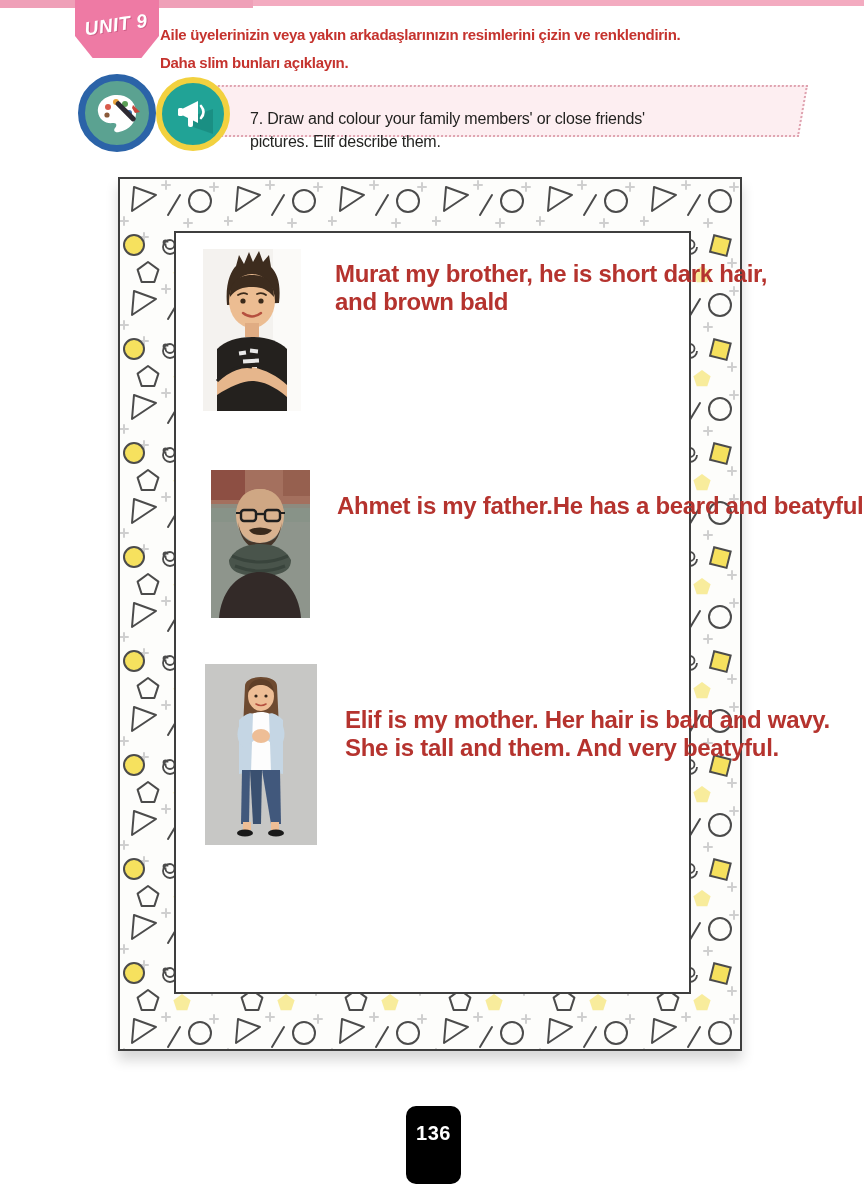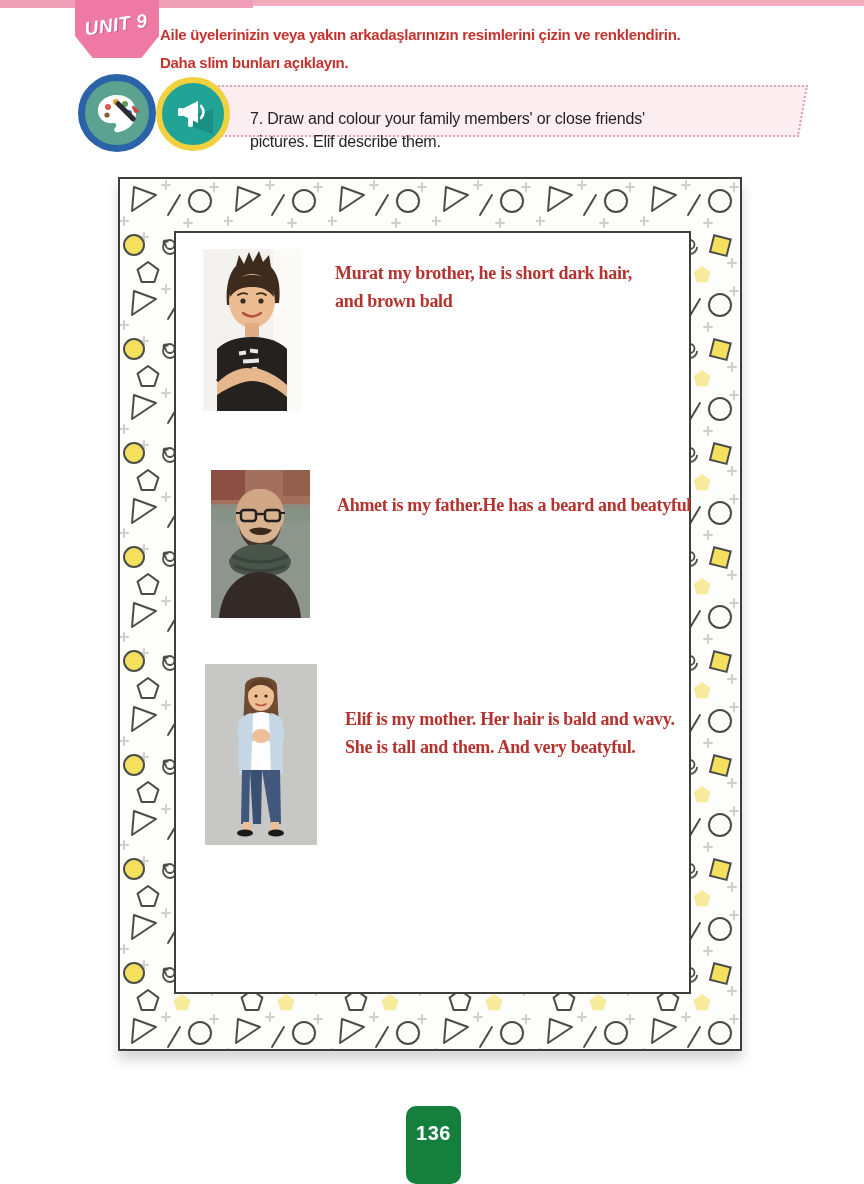--- a/index.html
+++ b/index.html
@@ -52,28 +52,28 @@
     position:absolute; left:54px; top:52px; width:517px; height:763px;
     background:#ffffff; border:2px solid #3e3e3e;
   }
   
   .photo { position:absolute; z-index:6; }
   .photo-boy    { left:203px; top:249px; }
   .photo-father { left:205px; top:464px; }
   .photo-mother { left:205px; top:664px; }
   
   .desc { position:absolute; z-index:7; color:#b5332e; font-weight:bold;
-    font-size:18px; letter-spacing:-0.3px; line-height:27.5px; white-space:nowrap;font-family:Liberation Serif, serif; }
+    font-size:24px; letter-spacing:-0.3px; line-height:27.5px; white-space:nowrap; }
   .desc-1 { left:335px; top:260px; }
   .desc-2 { left:337px; top:492px; }
   .desc-3 { left:345px; top:706px; }
   
   .page-badge {
     position:absolute; left:406px; top:1106px; width:55px; height:78px;
-    background:#15803d; border-radius:10px;
+    background:#000000; border-radius:10px;
     color:#fff; font-weight:bold; font-size:20px; text-align:center;
     padding-top:16px; letter-spacing:.5px;
   }
 </style>
 </head>
 <body>
 
 <div class="page">
 
   <div class="top-strip"></div>

